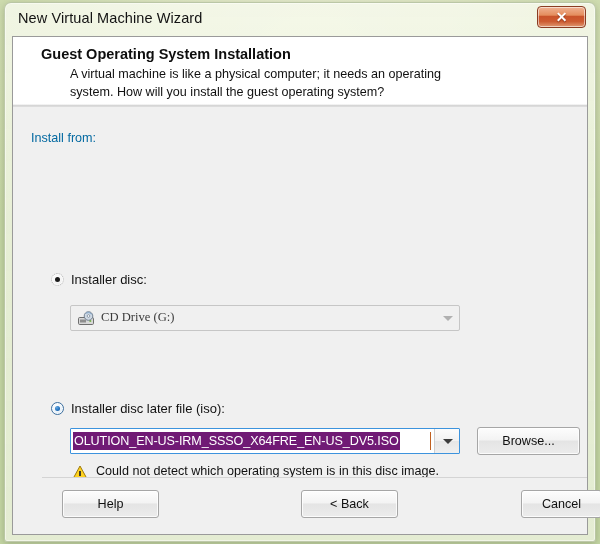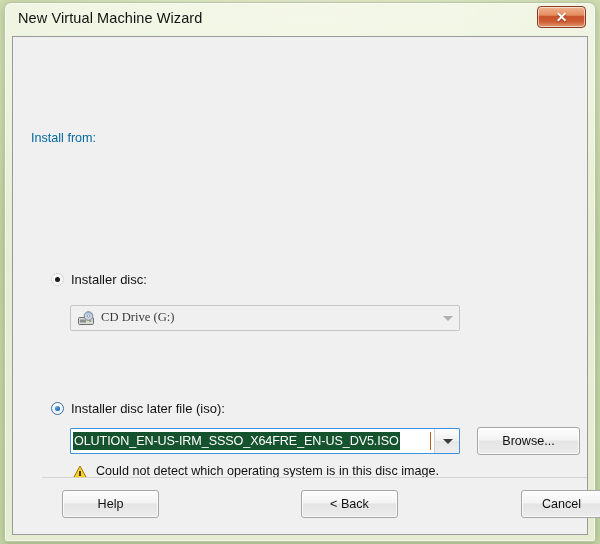--- a/index.html
+++ b/index.html
@@ -210,21 +210,21 @@
     border: 1px solid #3c93dd;
     border-radius: 1px;
     overflow: hidden;
   }
   #iso-selected-text {
     position: absolute;
     left: 2px; top: 3px;
     height: 18px;
     line-height: 18px;
     padding: 0 1px;
-    background: #14532d;
+    background: #701a75;
     color: #ffffff;
     font-size: 12.6px;
     white-space: nowrap;
     letter-spacing: -0.1px;
   }
   #iso-caret {
     position: absolute;
     left: 359px; top: 3px;
     width: 1px; height: 18px;
     background: #c06020;
@@ -311,20 +311,26 @@
 
   <div id="titlebar">
     <div id="title-text">New Virtual Machine Wizard</div>
     <div id="close-button">
       <div class="glyph">✕</div>
     </div>
   </div>
 
   <div id="client">
 
+    <div id="header">
+      <div id="header-title">Guest Operating System Installation</div>
+      <div class="header-sub" id="header-sub1">A virtual machine is like a physical computer; it needs an operating</div>
+      <div class="header-sub" id="header-sub2">system. How will you install the guest operating system?</div>
+      <div id="header-line"></div>
+    </div>
 
     <div id="body">
 
       <div id="install-from-label">Install from:</div>
 
       <div class="radio-row" id="row-installer-disc">
         <span class="radio dotted-focus dim"></span>
         <span class="radio-label">Installer disc:</span>
       </div>
 

